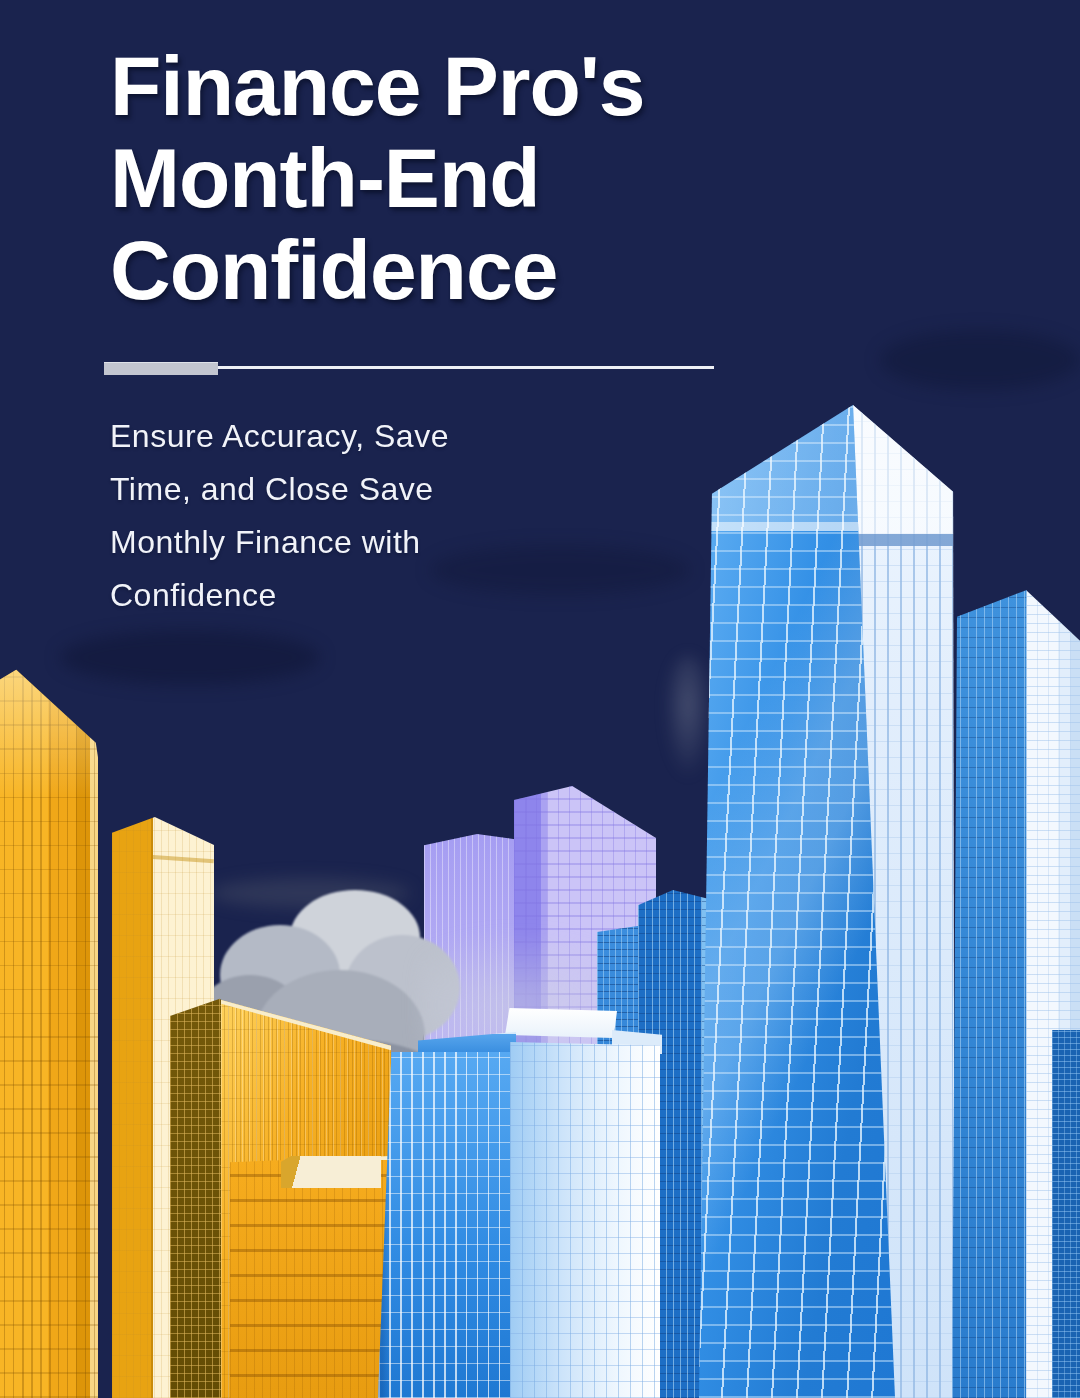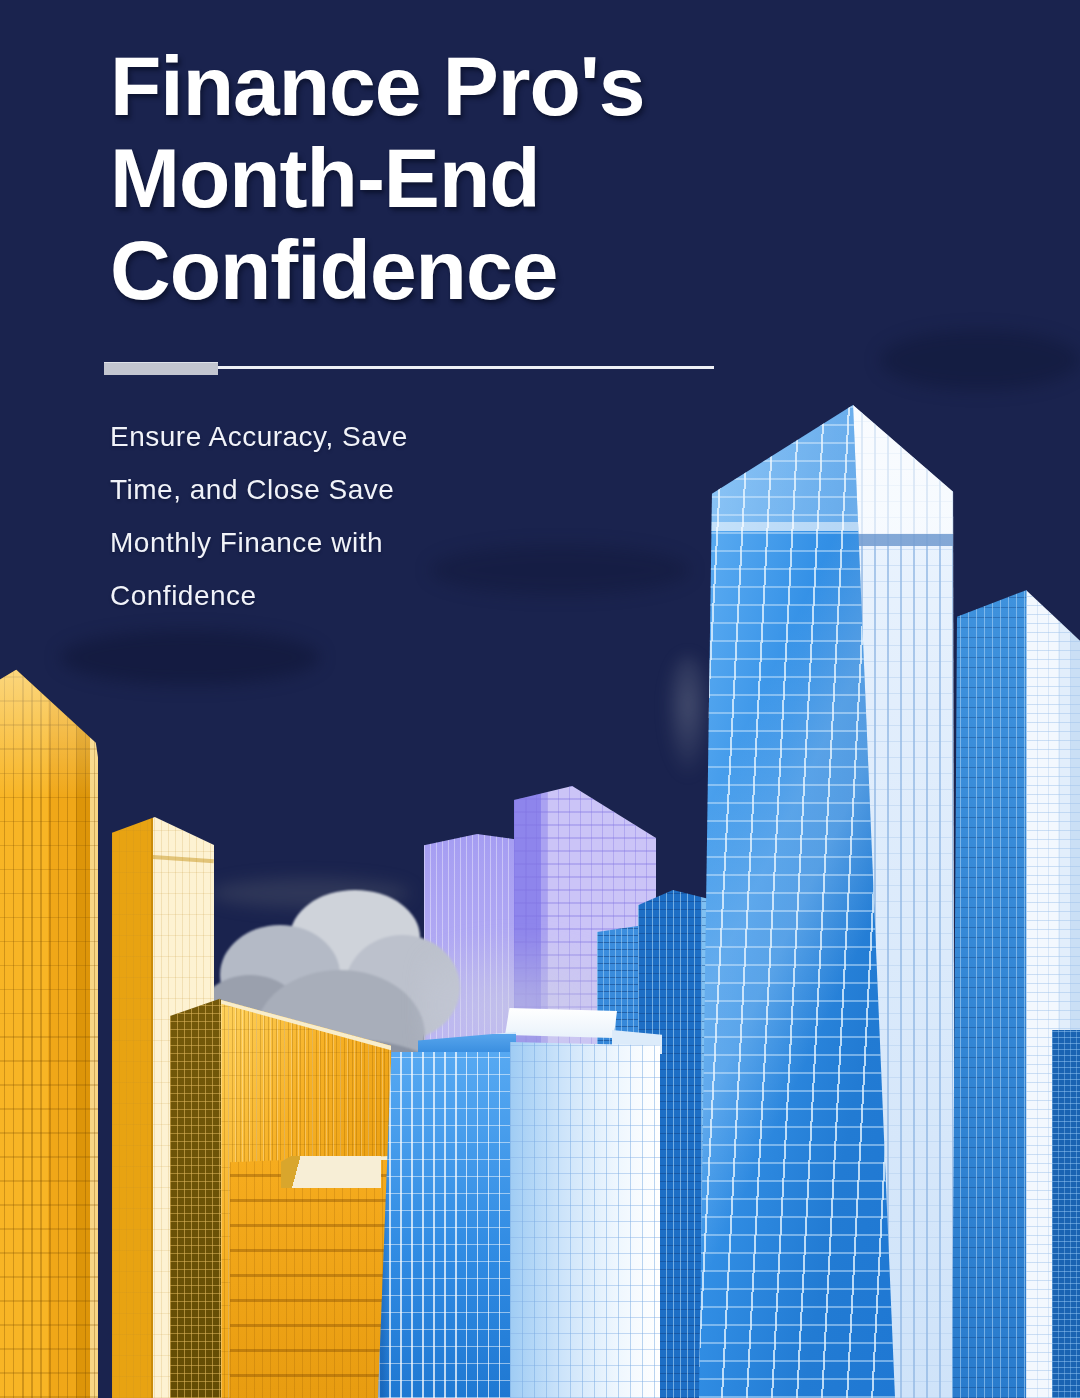--- a/index.html
+++ b/index.html
@@ -11,21 +11,21 @@
   
   .title{
     position:absolute;left:110px;top:40px;width:700px;
     font-size:84px;line-height:92px;font-weight:700;letter-spacing:-1px;
     color:#ffffff;text-shadow:3px 4px 4px rgba(10,14,38,.55),0 2px 2px rgba(10,14,38,.35);
   }
   .divider-thin{position:absolute;left:104px;top:366px;width:610px;height:3px;background:#eef0f6;}
   .divider-thick{position:absolute;left:104px;top:362px;width:114px;height:12px;background:#c3c6d0;border-top:1px solid #dfe2e9;}
   .subtitle{
     position:absolute;left:110px;top:410px;width:600px;
-    font-size:28px;line-height:53px;font-weight:400;letter-spacing:.5px;
+    font-size:32px;line-height:53px;font-weight:400;letter-spacing:.5px;
     color:#f1f3f9;text-shadow:0 2px 3px rgba(10,14,38,.35);
   }
   
   .b{position:absolute;}
   
   .wisp{position:absolute;border-radius:50%;filter:blur(8px);}
   
   .p1{left:424px;top:834px;width:102px;height:564px;z-index:2;
     background:
       repeating-linear-gradient(90deg,rgba(255,255,255,.38) 0 1.5px,transparent 1.5px 6px),

